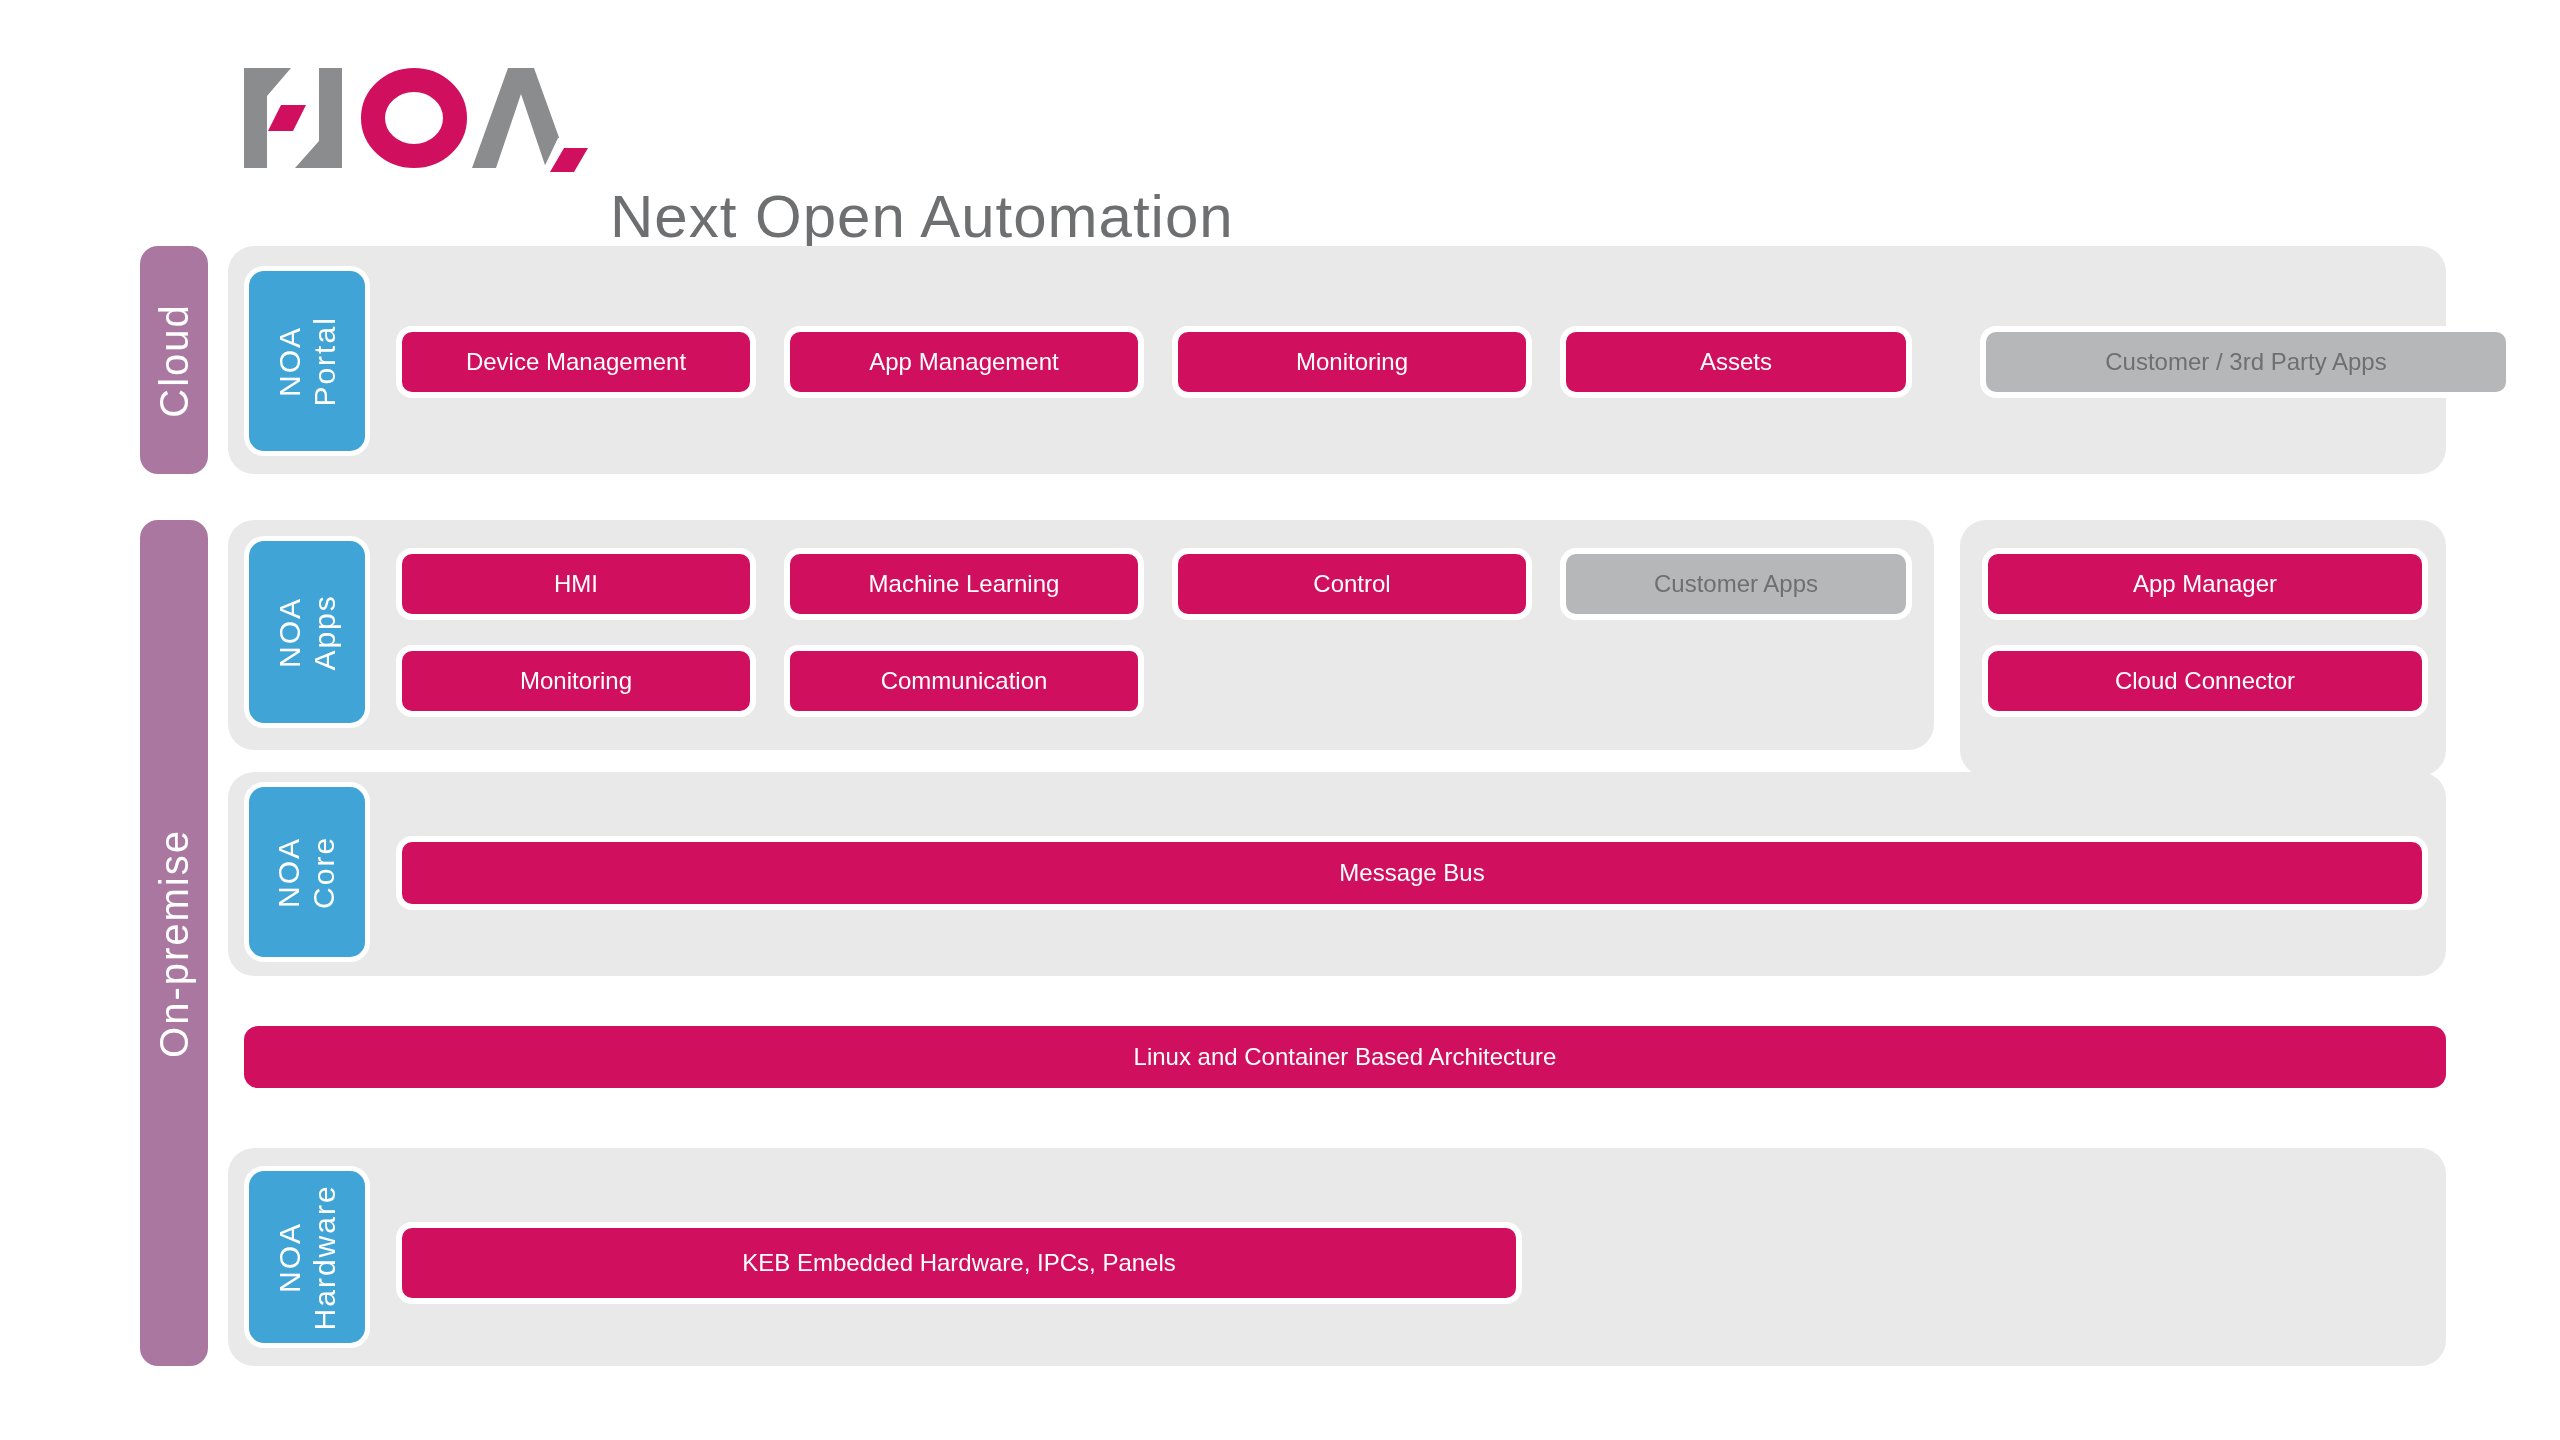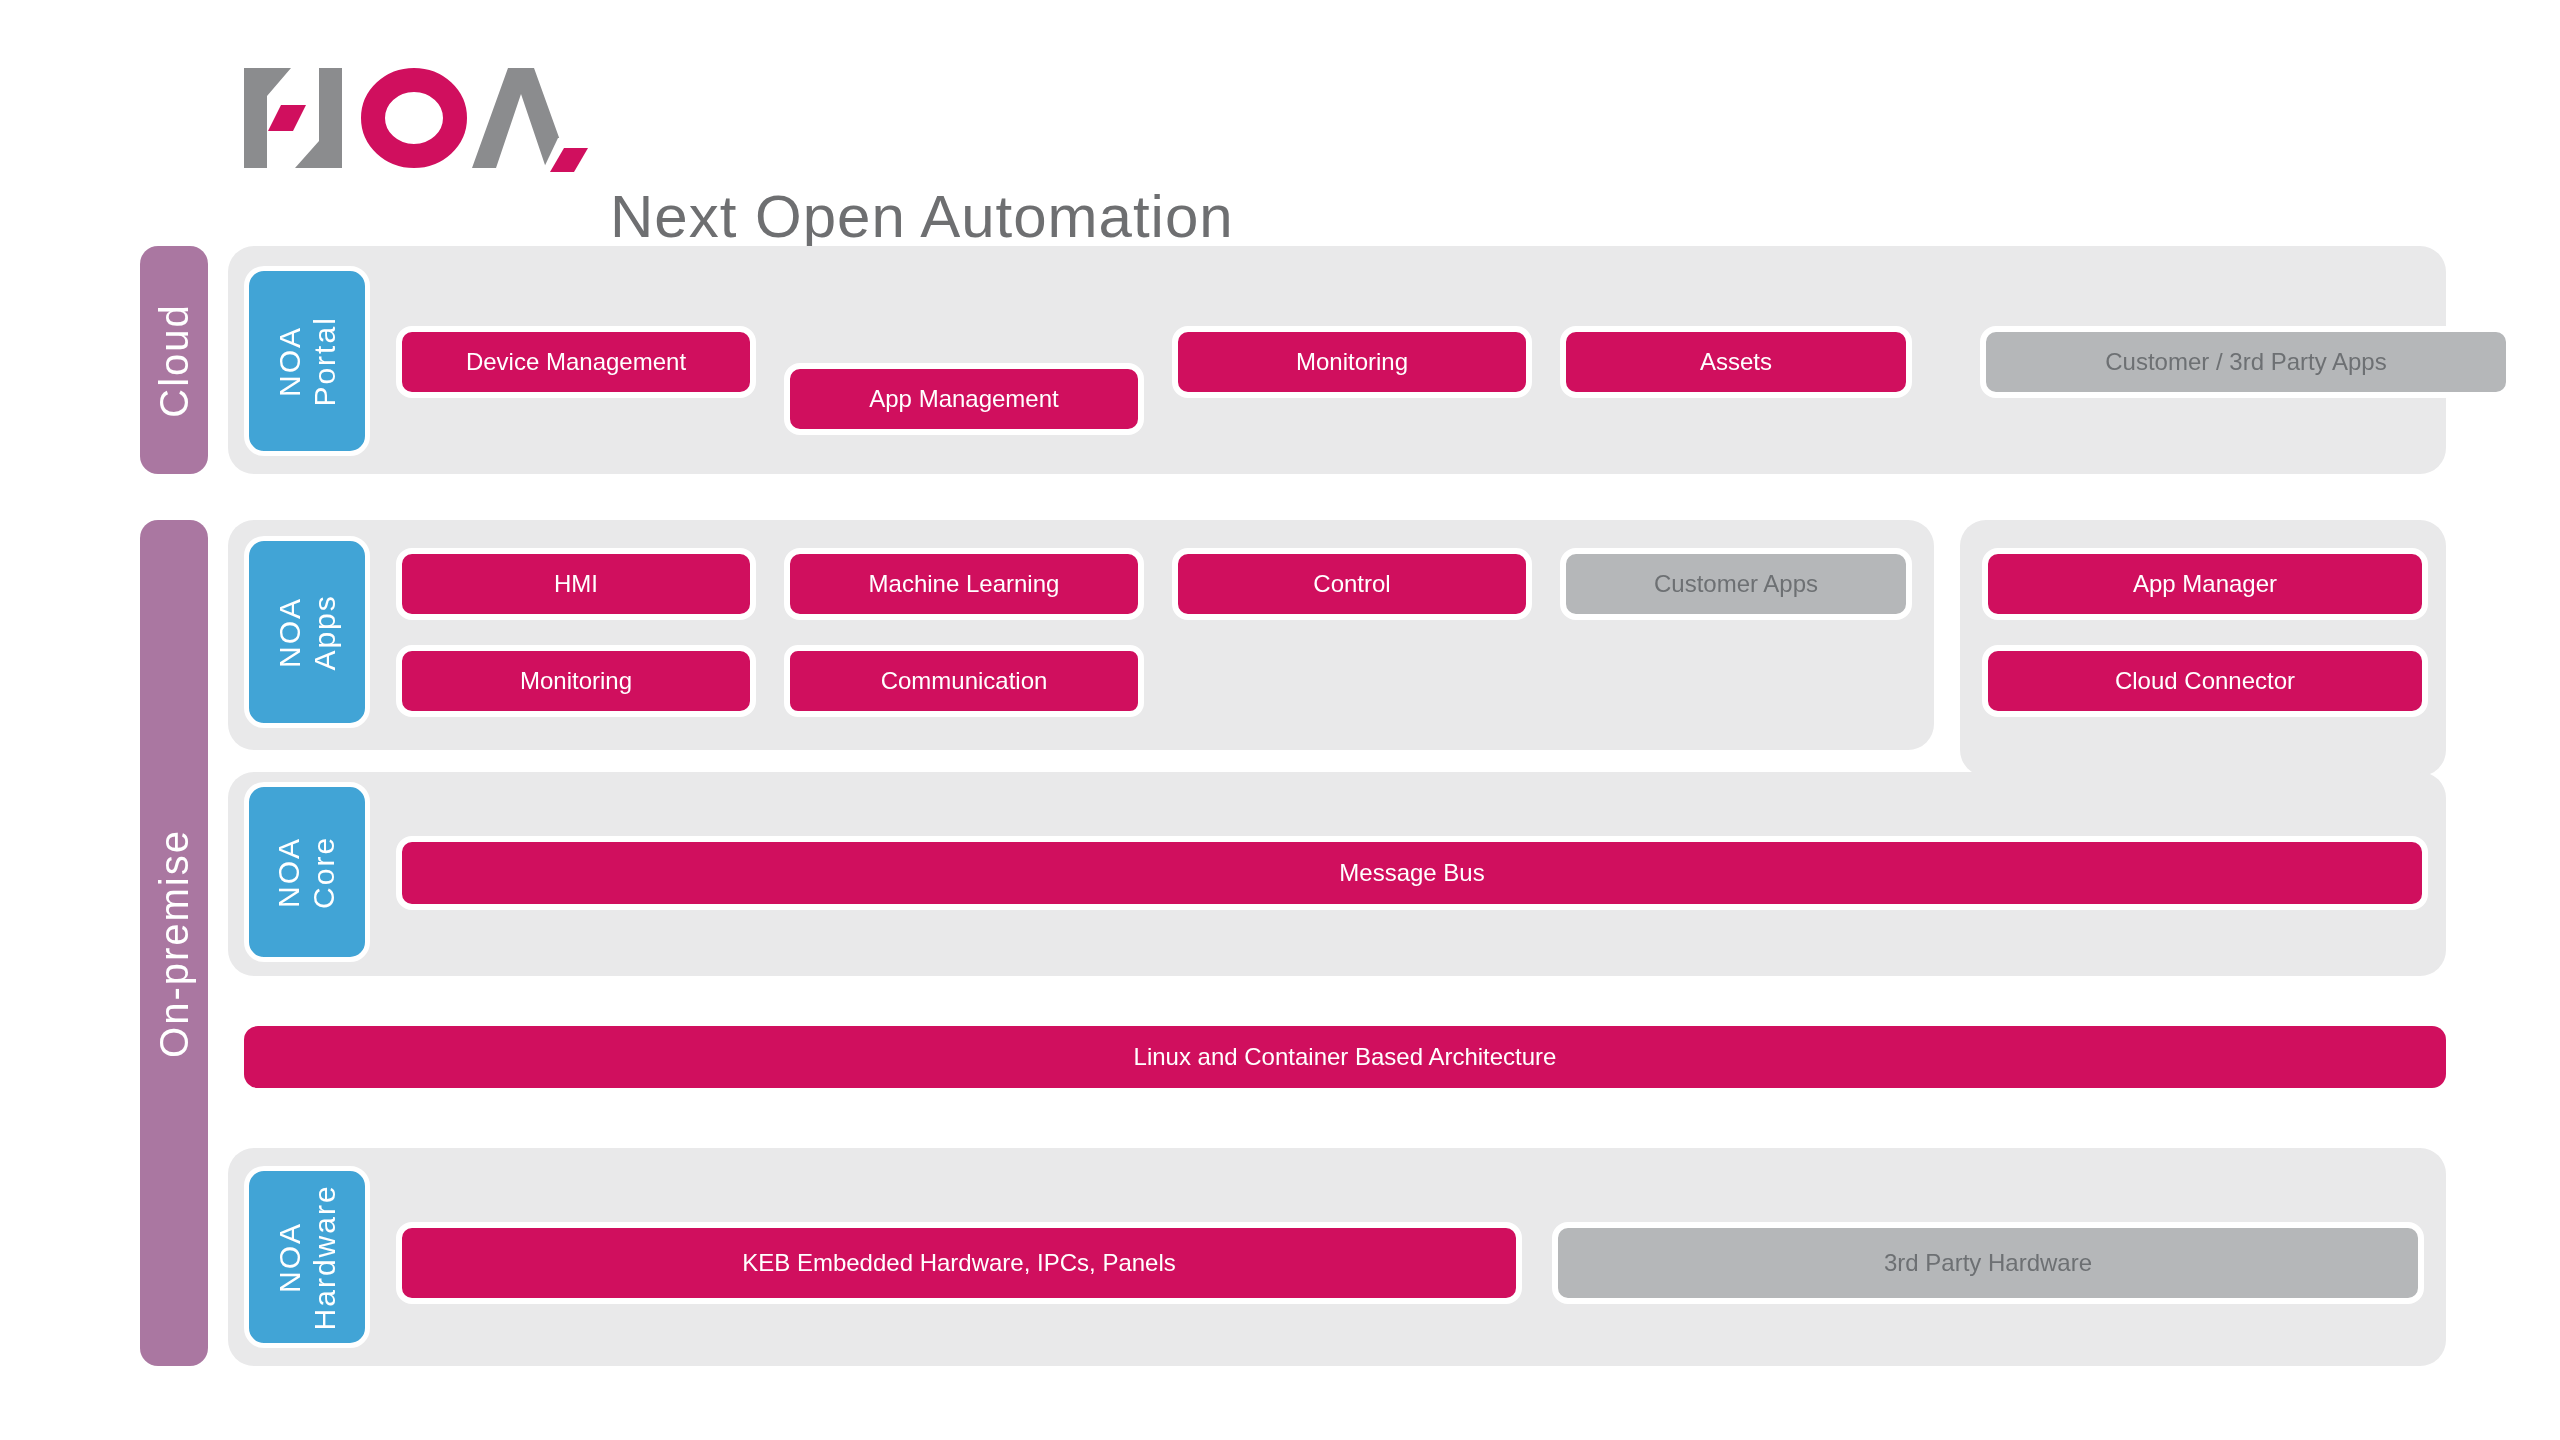--- a/index.html
+++ b/index.html
@@ -62,21 +62,21 @@
   </div>
 
   <div class="panel" style="left:228px;top:246px;width:2218px;height:228px;"></div>
   <div class="tab" style="top:266px;height:190px;">
     <div class="tab-text">
       <span>NOA</span>
       <span>Portal</span>
     </div>
   </div>
   <div class="chip" style="left:396px;top:326px;width:360px;">Device Management</div>
-  <div class="chip" style="left:784px;top:326px;width:360px;margin-top:37px;">App Management</div>
+  <div class="chip" style="left:784px;top:326px;width:360px;">App Management</div>
   <div class="chip" style="left:1172px;top:326px;width:360px;">Monitoring</div>
   <div class="chip" style="left:1560px;top:326px;width:352px;">Assets</div>
   <div class="chip gray" style="left:1980px;top:326px;width:532px;">Customer / 3rd Party Apps</div>
 
   <div class="panel" style="left:228px;top:520px;width:1706px;height:230px;"></div>
   <div class="panel" style="left:1960px;top:520px;width:486px;height:256px;"></div>
   <div class="tab" style="top:536px;height:192px;">
     <div class="tab-text">
       <span>NOA</span>
       <span>Apps</span>
@@ -103,15 +103,14 @@
   <div class="chip noborder" style="left:244px;top:1026px;width:2202px;height:62px;">Linux and Container Based Architecture</div>
 
   <div class="panel" style="left:228px;top:1148px;width:2218px;height:218px;"></div>
   <div class="tab" style="top:1166px;height:182px;">
     <div class="tab-text">
       <span>NOA</span>
       <span>Hardware</span>
     </div>
   </div>
   <div class="chip" style="left:396px;top:1222px;width:1126px;height:82px;">KEB Embedded Hardware, IPCs, Panels</div>
-  <div class="chip gray" style="left:1552px;top:1222px;width:872px;height:82px;">3rd Party Hardware</div>
 
 </div>
 
 </body></html>

